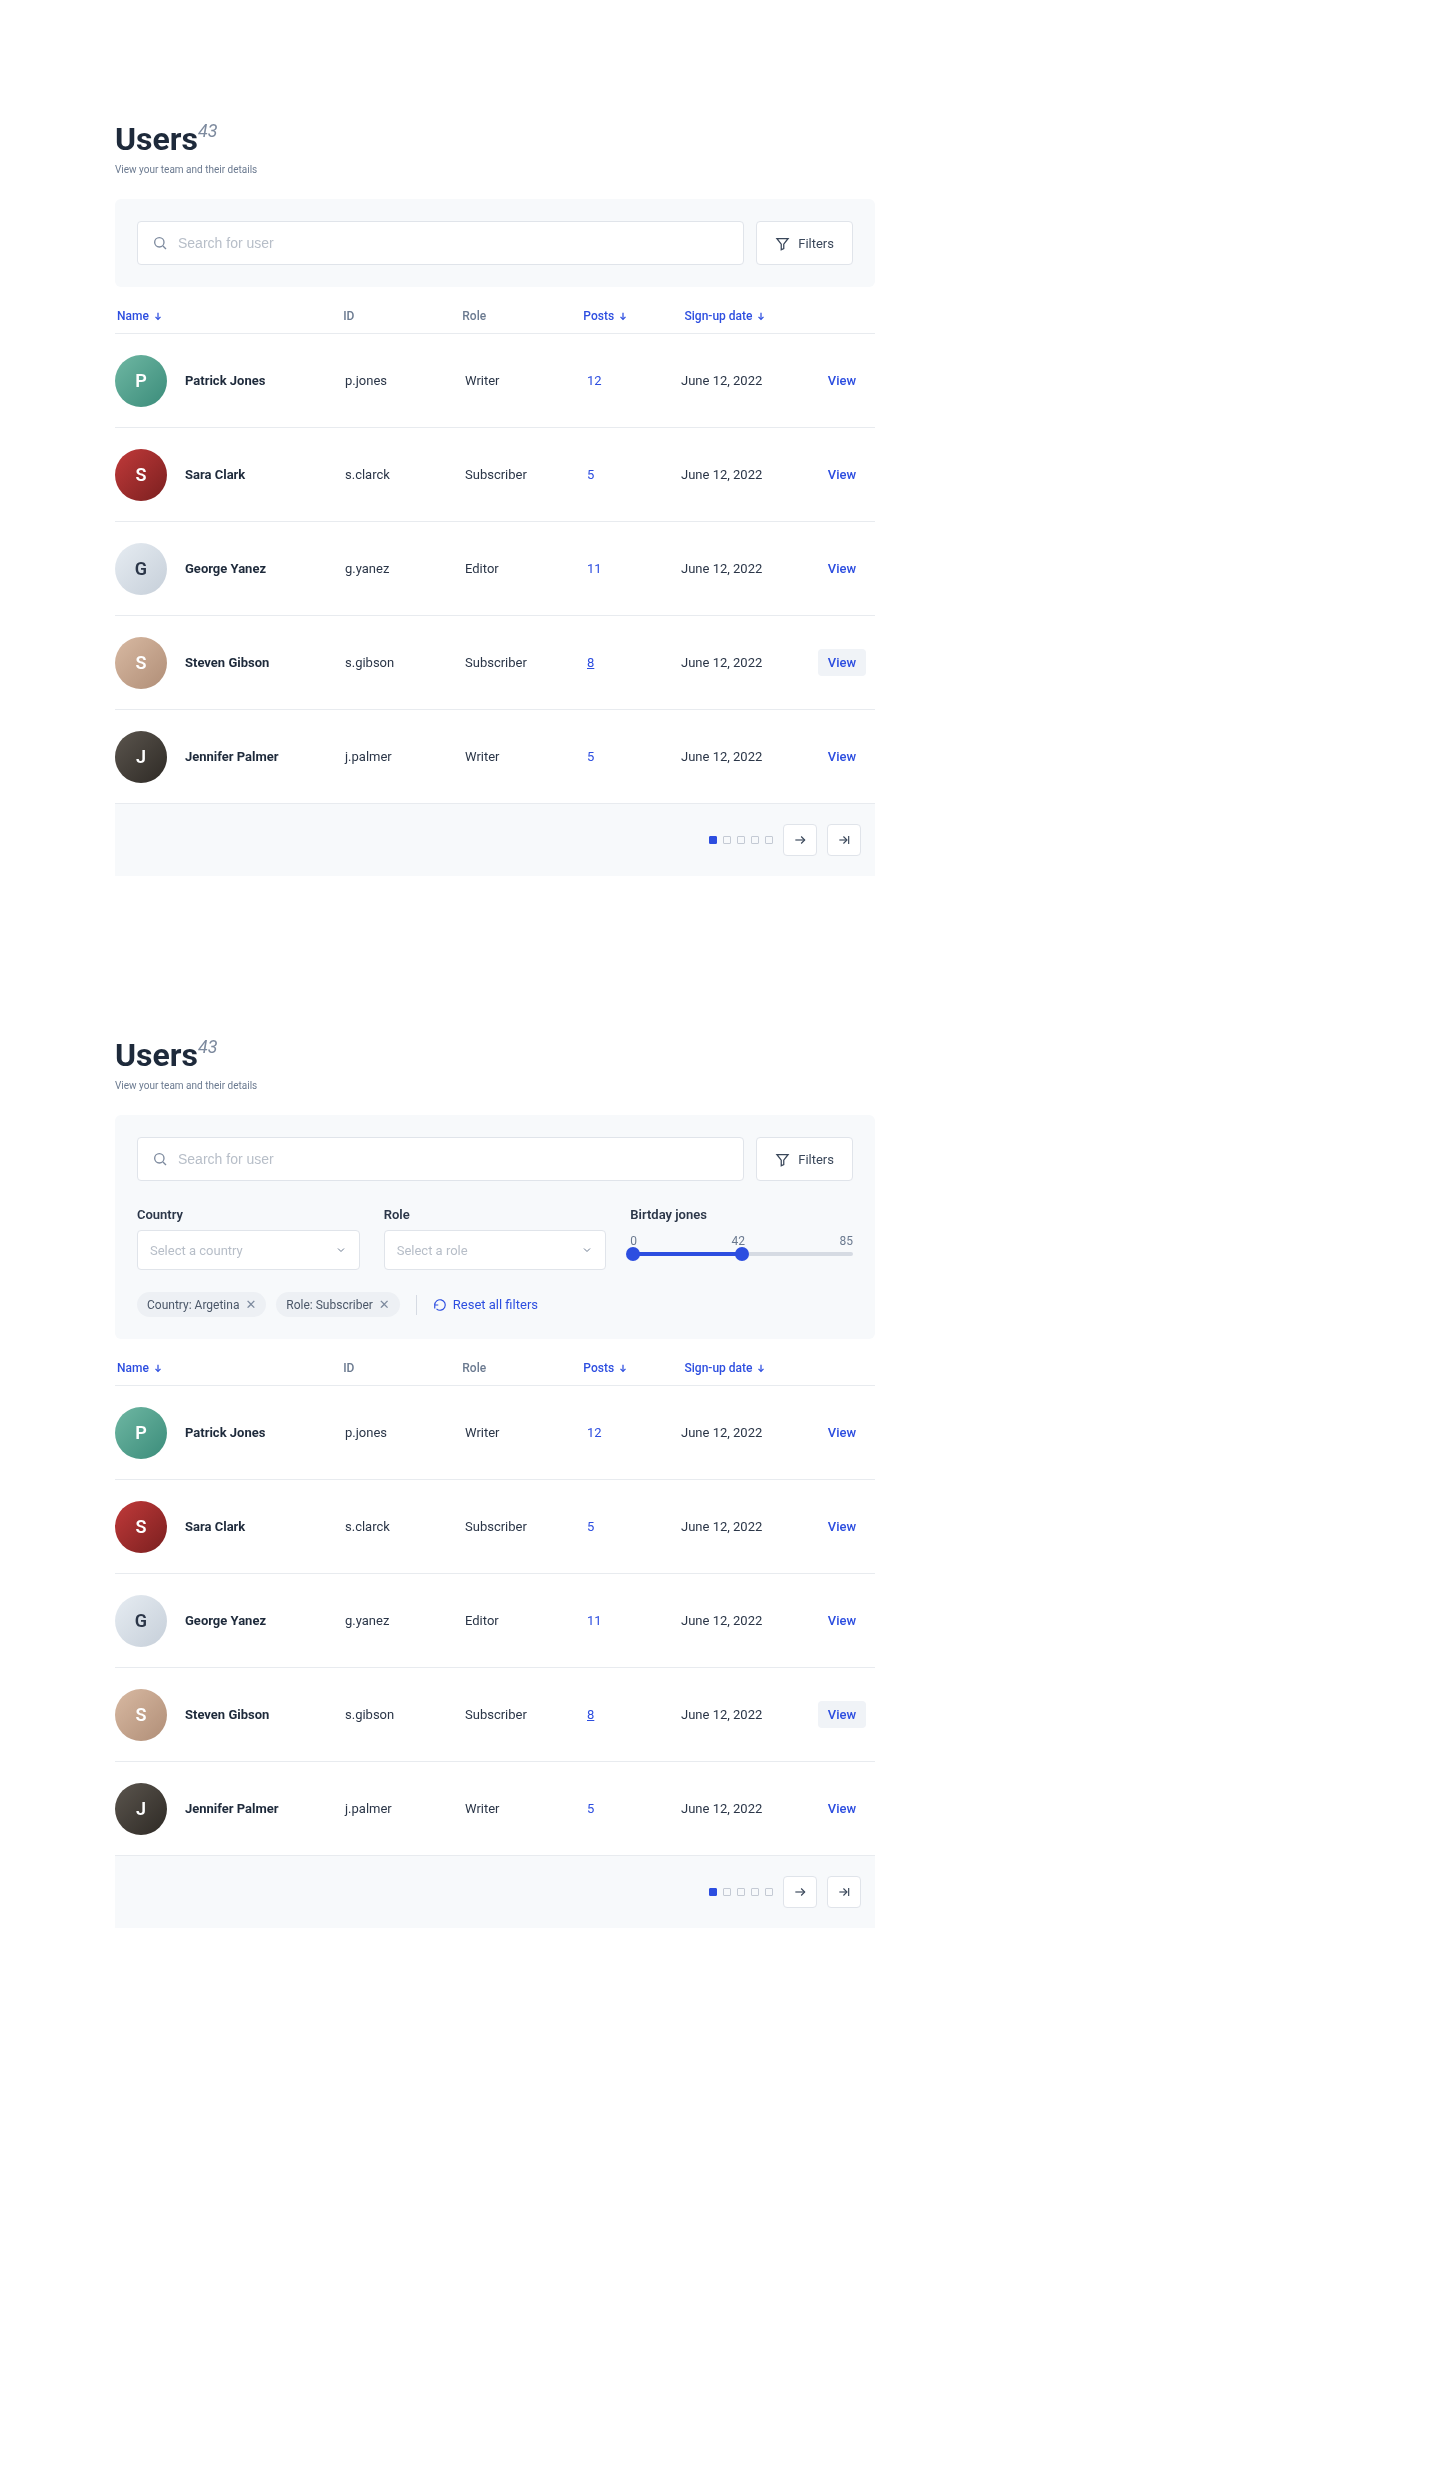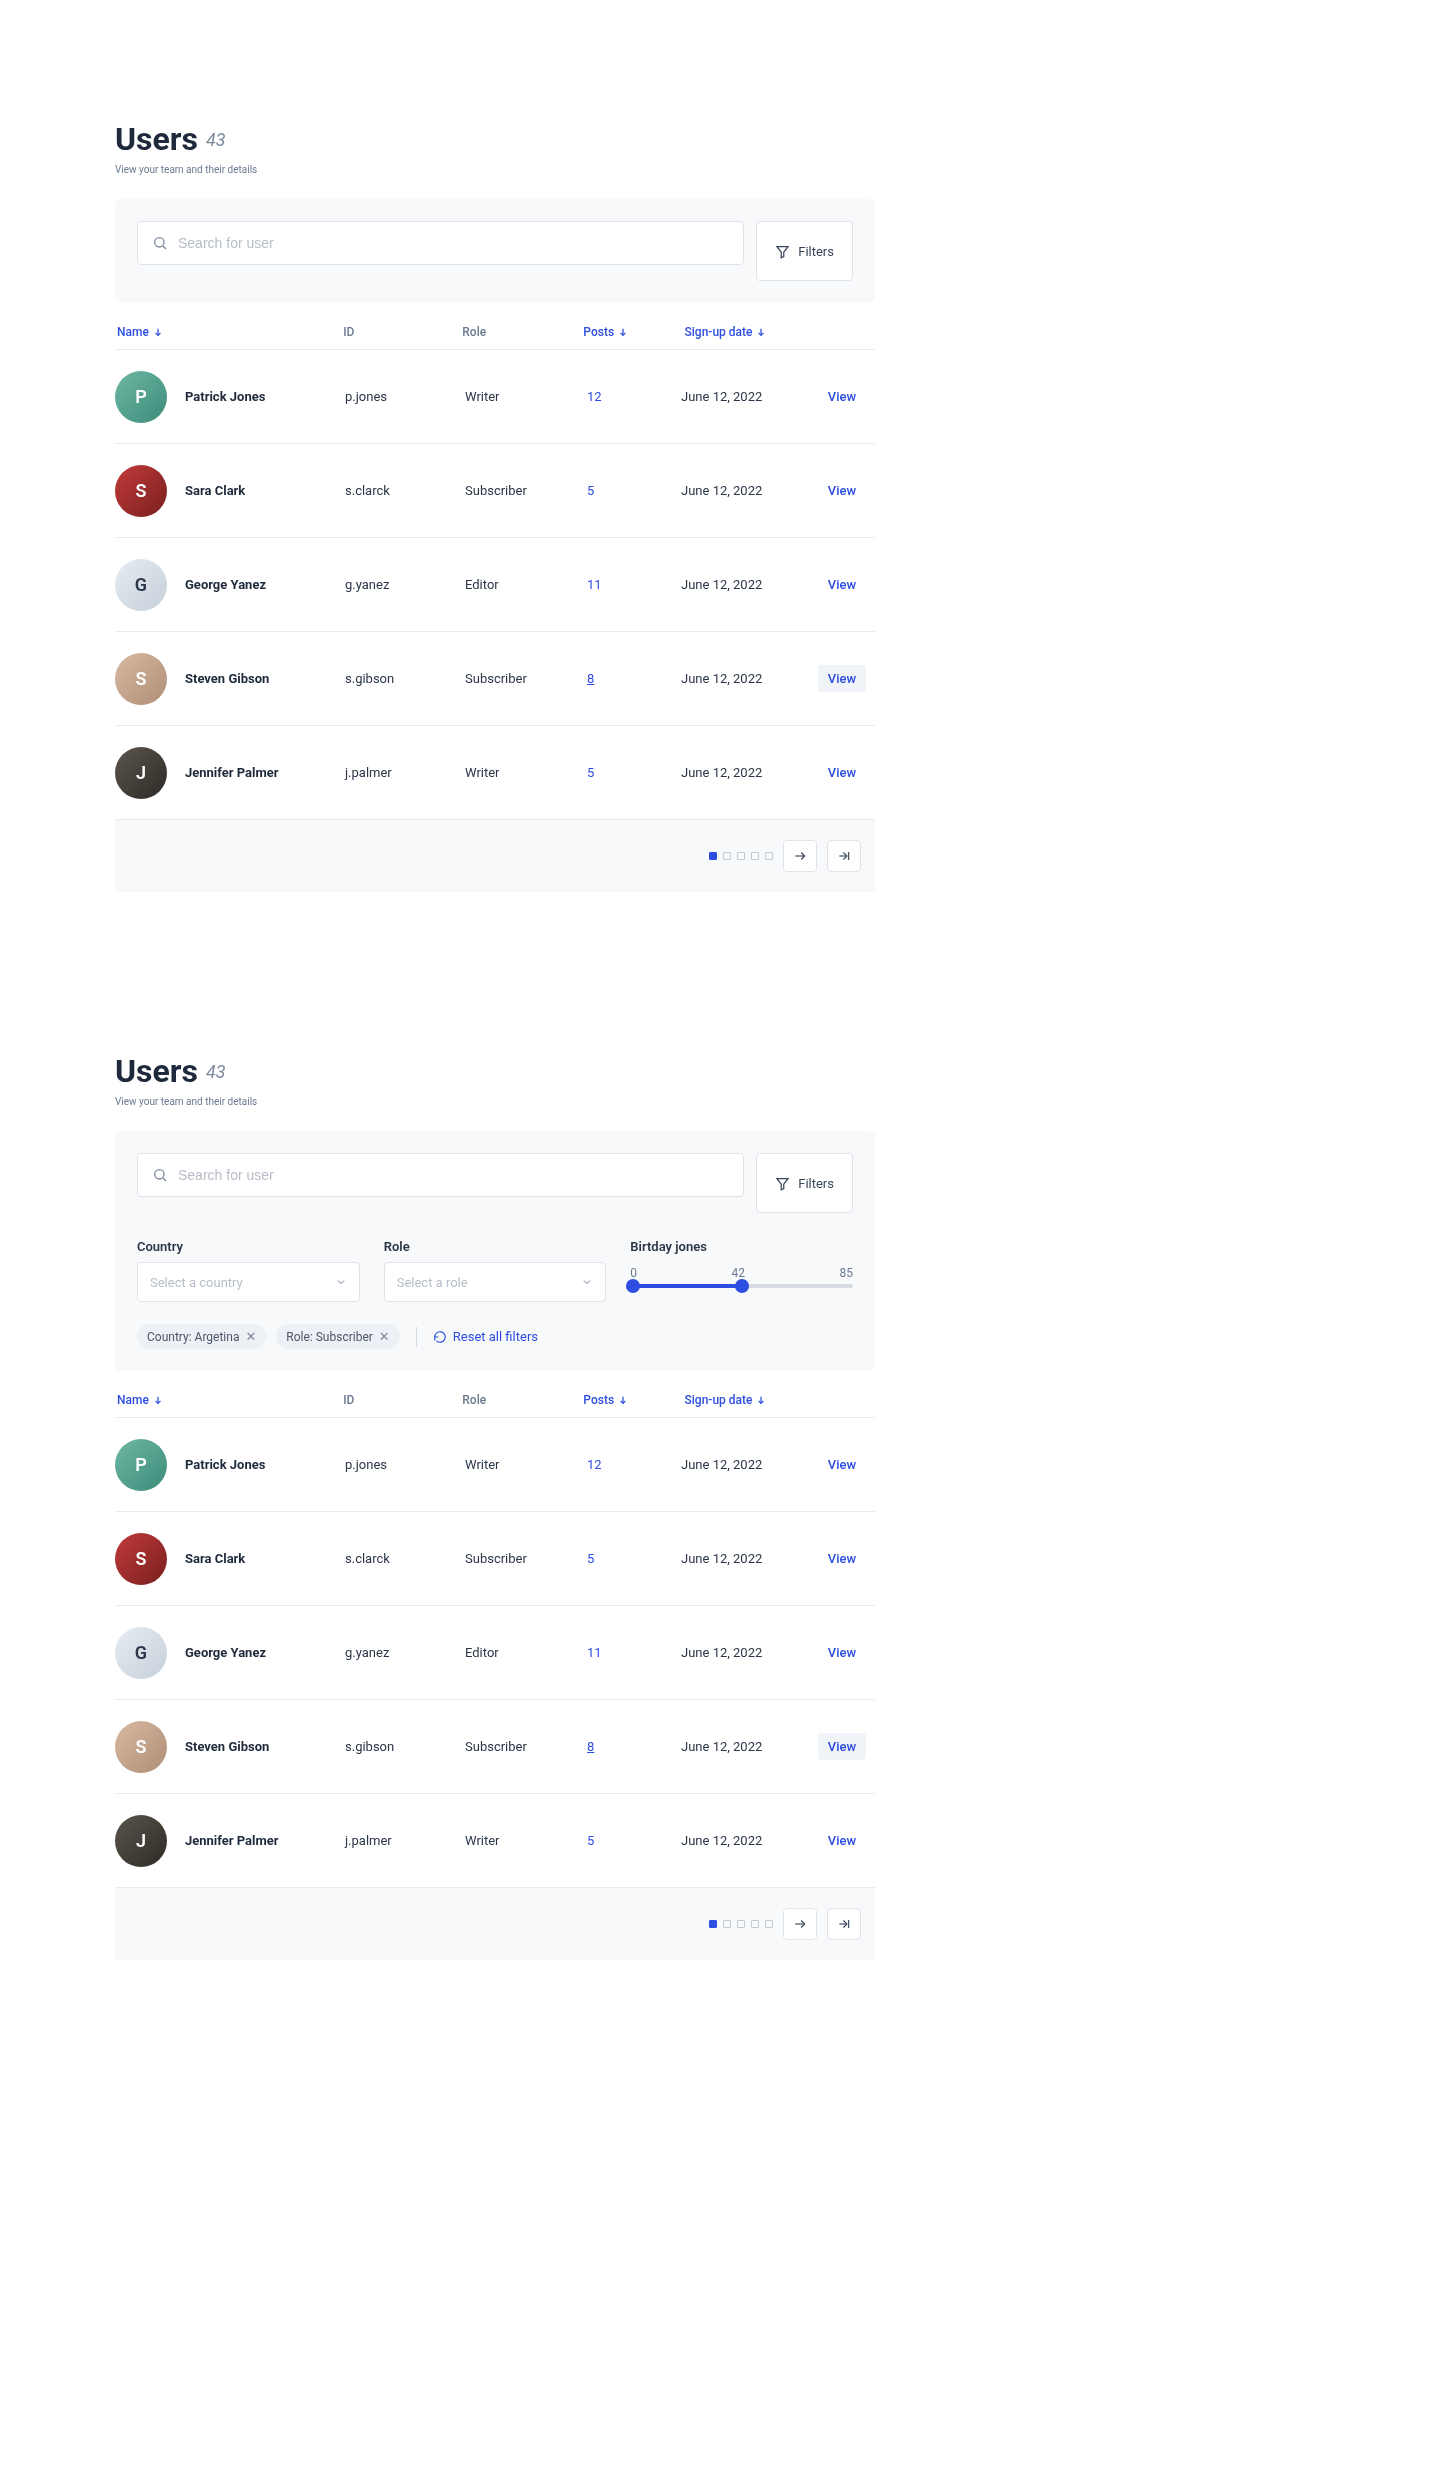--- a/index.html
+++ b/index.html
@@ -4,21 +4,21 @@
 <style>
 * { box-sizing: border-box; margin: 0; padding: 0; }
 body {
   font-family: -apple-system, BlinkMacSystemFont, "Segoe UI", Roboto, sans-serif;
   background: #fff;
   padding: 120px 115px;
   width: 1440px;
   color: #1e2a3b;
 }
 .panel { width: 760px; margin-bottom: 160px; }
-.title-row { display: flex; align-items: center; gap: 8px; }
+.title-row { display: flex; align-items: flex-start; }
 .title { font-size: 32px; font-weight: 700; color: #1e2a3b; }
 .count { font-size: 18px; color: #7d8a9e; font-weight: 400; font-style: italic; }
 .subtitle { font-size: 10px; color: #6b7a90; margin-top: 6px; }
 
 .toolbar {
   background: #f7f9fb;
   border-radius: 6px;
   padding: 22px;
   margin-top: 24px;
 }
@@ -34,21 +34,21 @@
   height: 44px;
 }
 .search-input-wrap input {
   border: none; outline: none; flex:1; font-size: 14px; color: #333;
 }
 .search-input-wrap input::placeholder { color: #b7bec8; }
 .filters-btn {
   background: #fff;
   border: 1px solid #e0e4ea;
   border-radius: 4px;
-  height: 60px;
+  height: 44px;
   padding: 0 18px;
   display: flex;
   align-items: center;
   gap: 8px;
   font-size: 13px;
   color: #3a475a;
   cursor: pointer;
 }
 
 .filter-row { display:flex; gap:24px; margin-top:26px; }

